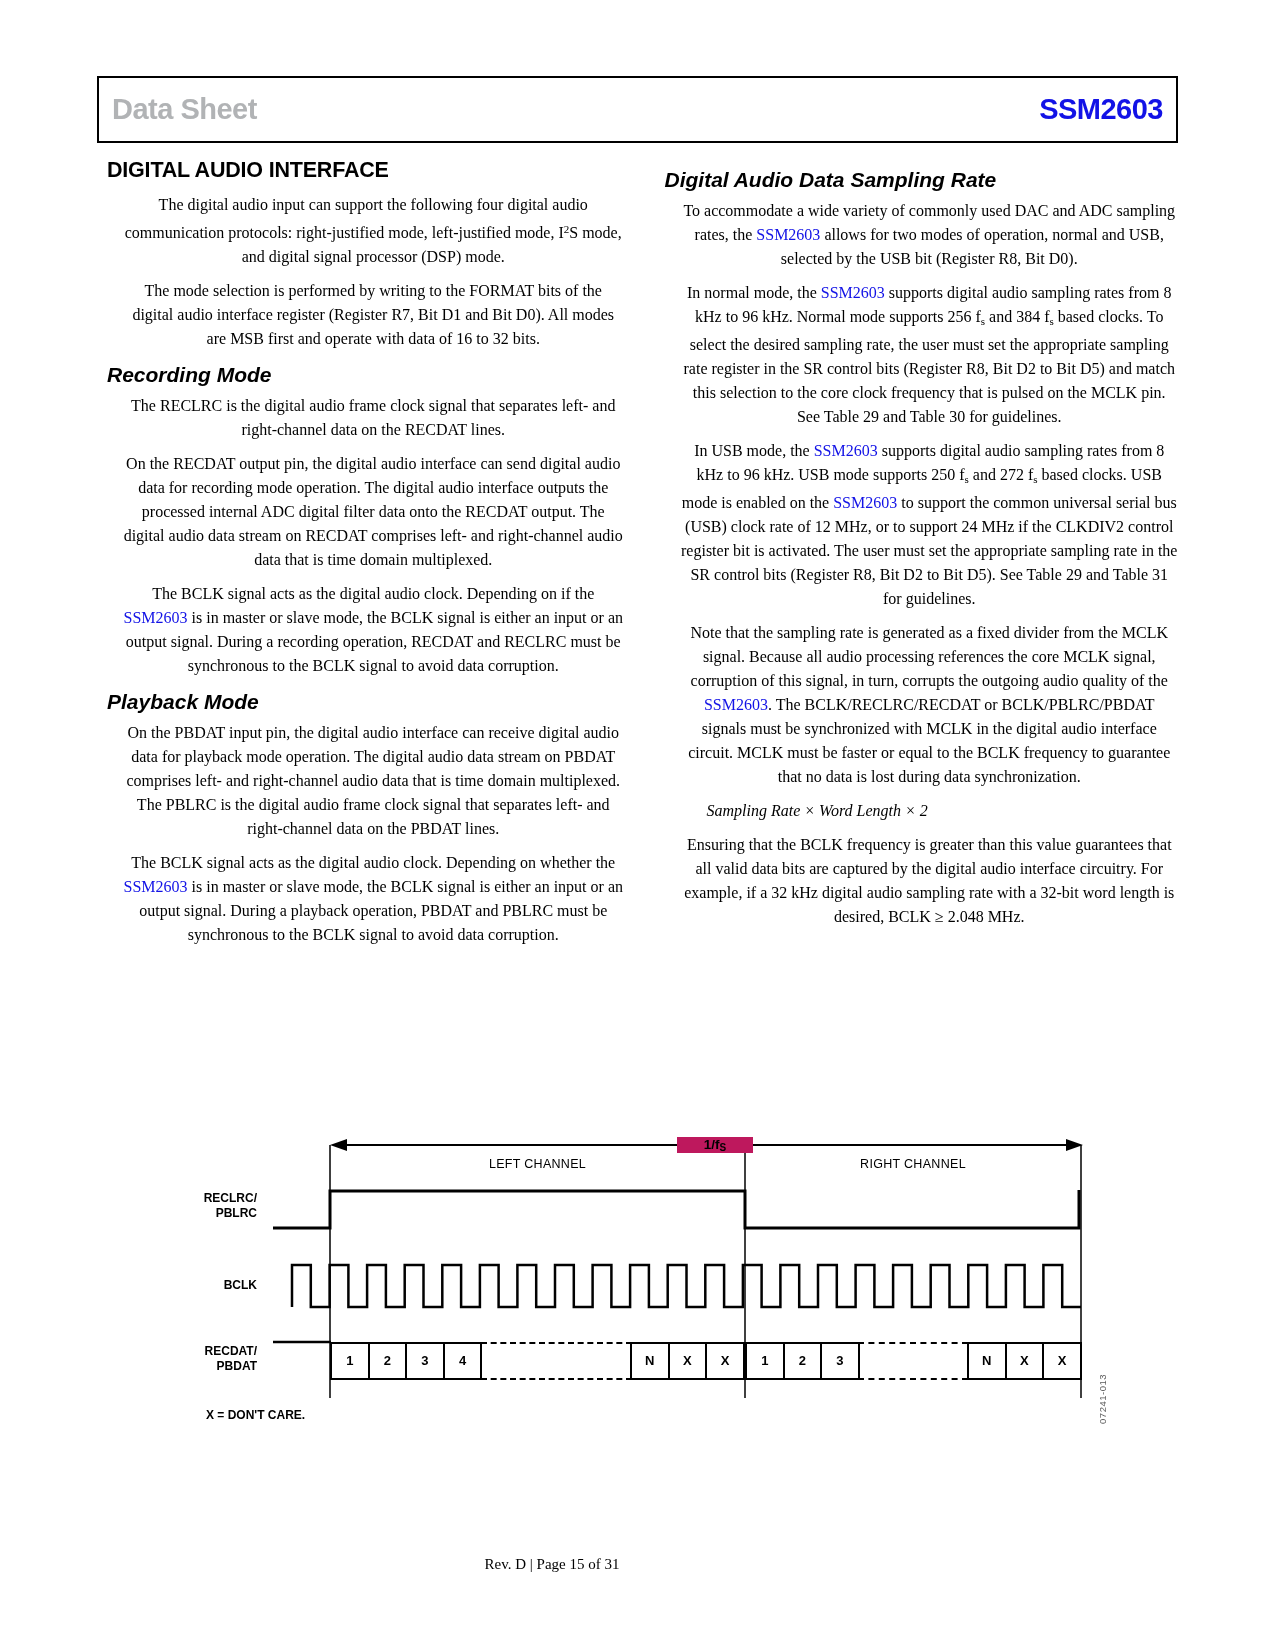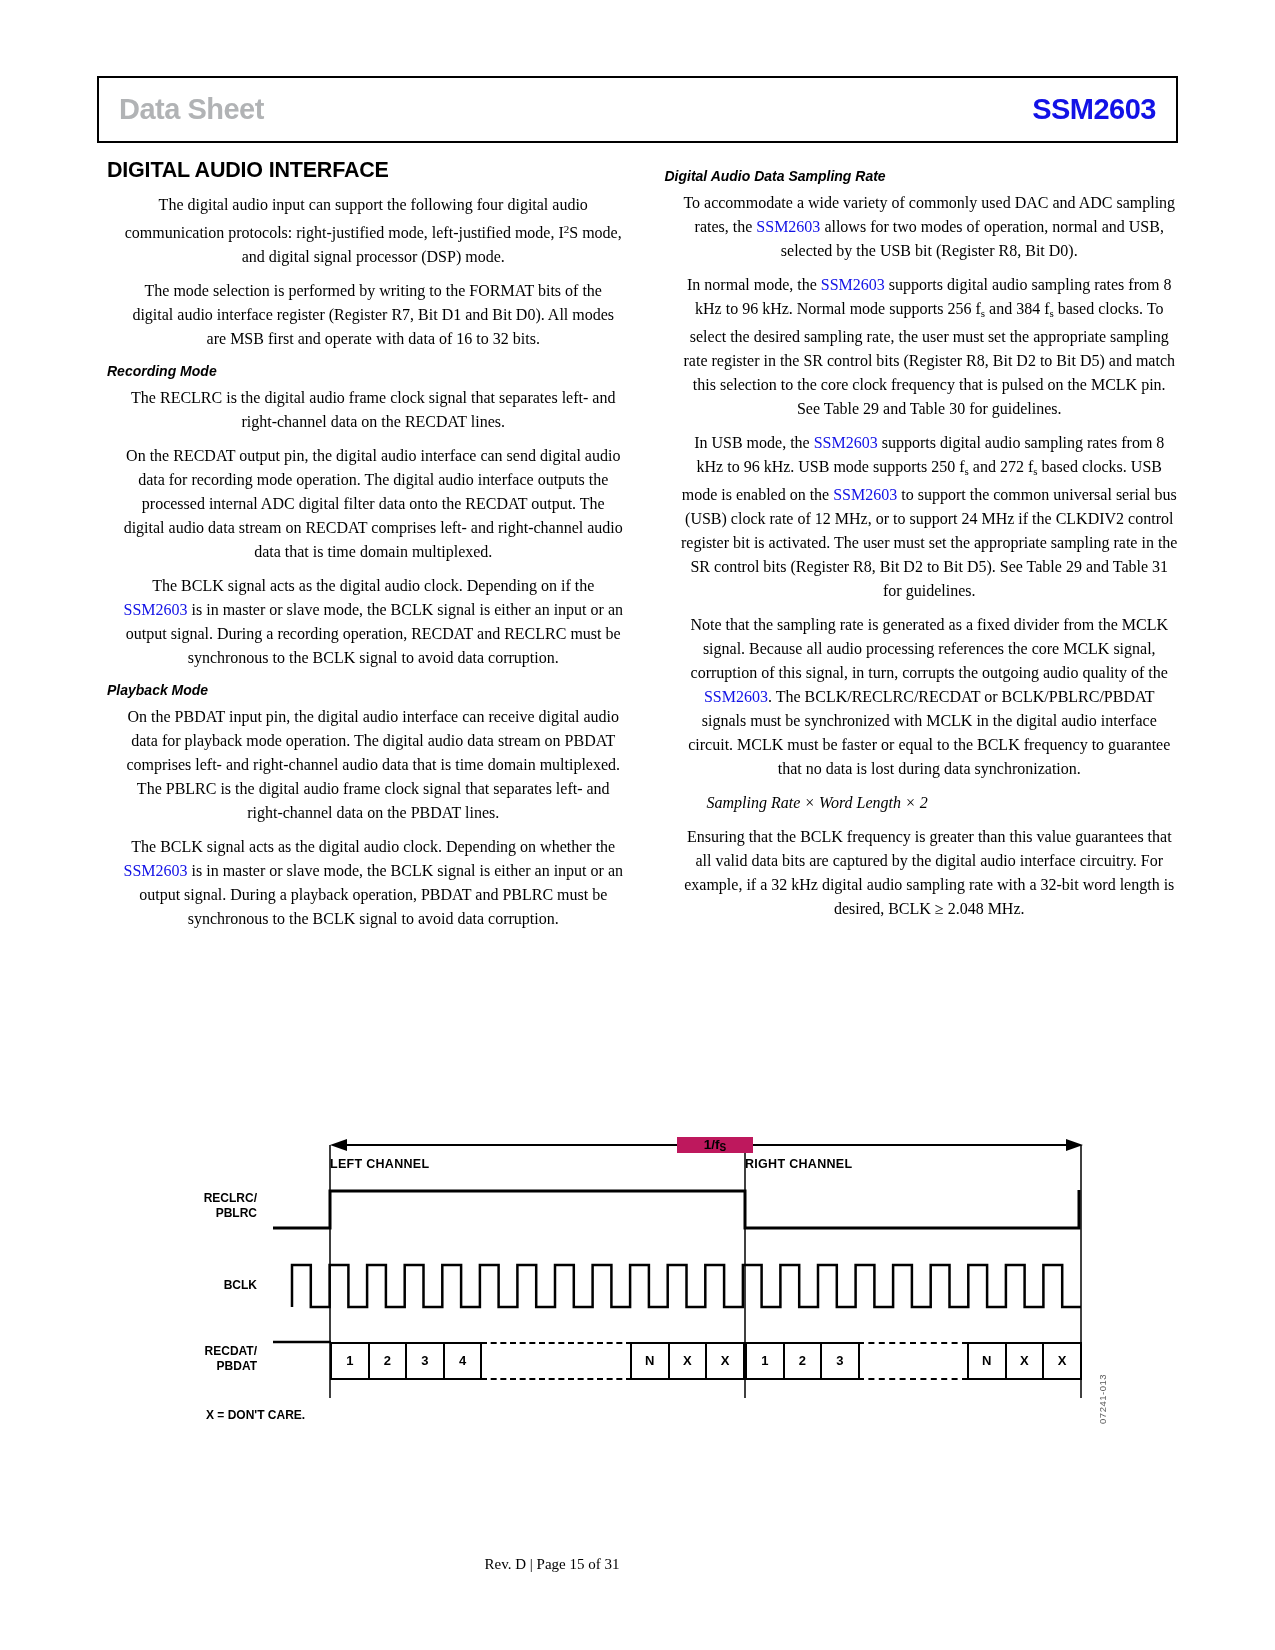--- a/index.html
+++ b/index.html
@@ -3,48 +3,48 @@
 <meta charset="utf-8">
 <style>
   :root{ --accent:#1212e6; --header-gray:#b1b3b5; --wm-gray:#5a5a5a; }
   html,body{margin:0;padding:0;}
   body{width:1275px;height:1650px;background:#fff;color:#000;
        font-family:"Liberation Serif",serif;position:relative;overflow:hidden;}
 
   
   #header-box{position:absolute;left:97px;top:76px;width:1081px;height:67px;
               border:2px solid #000;box-sizing:border-box;display:flex;
-              align-items:center;justify-content:space-between;padding:0 20px;background:#fff;}
+              align-items:center;justify-content:space-between;padding:0 13px;background:#fff;}
   #doc-type{font-family:"Liberation Sans",sans-serif;font-weight:bold;font-size:29px;
             letter-spacing:-0.5px;color:var(--header-gray);}
   #part-number{font-family:"Liberation Sans",sans-serif;font-weight:bold;font-size:29px;
             letter-spacing:-0.5px;color:var(--accent);}
 
   
   #columns{position:absolute;left:107px;top:156px;width:1071px;display:flex;gap:41px;}
   .col{width:523px;}
   .col.right{width:520px;}
   .h1{font-family:"Liberation Sans",sans-serif;font-weight:bold;font-size:21.5px;
       letter-spacing:-0.2px;margin:2px 0 10px 0;}
   .h2{font-family:"Liberation Sans",sans-serif;font-weight:bold;font-style:italic;
-      font-size:14px;margin:12px 0 7px 0;}
+      font-size:21px;margin:12px 0 7px 0;}
   p.body-p{margin:0 0 10px 16px;font-size:16px;line-height:24px;text-align:center;}
   .formula{font-style:italic;font-size:16px;line-height:24px;margin:0 0 10px 42px;}
   .seg-link{color:var(--accent);cursor:pointer;}
   .seg-sup{font-size:11px;vertical-align:5px;}
   .seg-sub{font-size:11px;vertical-align:-3px;}
 
   
   #figure{position:absolute;left:107px;top:1118px;width:1071px;height:345px;}
   #figure svg{position:absolute;left:0;top:0;}
   .sig-label{position:absolute;left:0;width:150px;text-align:right;
              font-family:"Liberation Sans",sans-serif;font-weight:bold;
              font-size:12px;line-height:15px;}
-  .chan-label{position:absolute;top:39px;
-              font-family:"Liberation Sans",sans-serif;font-weight:bold;
+  .chan-label{position:absolute;top:39px;text-align:center;
+              font-family:"Liberation Sans",sans-serif;font-weight:normal;
               font-size:12.5px;letter-spacing:0.3px;}
   #period-label{position:absolute;left:570px;top:19px;width:76px;text-align:center;
               font-family:"Liberation Sans",sans-serif;font-weight:bold;font-size:13.5px;background:#be185d;}
   #period-label .psub{font-size:10px;vertical-align:-2px;}
   .dbox{position:absolute;top:224px;width:39.6px;height:38px;box-sizing:border-box;
         border:2px solid #000;background:#fff;text-align:center;line-height:34px;
         font-family:"Liberation Sans",sans-serif;font-weight:bold;font-size:13px;}
   .dash-seg{position:absolute;top:224px;height:38px;box-sizing:border-box;
         border-top:2px dashed #000;border-bottom:2px dashed #000;}
   #fig-note{position:absolute;left:99px;top:290px;

